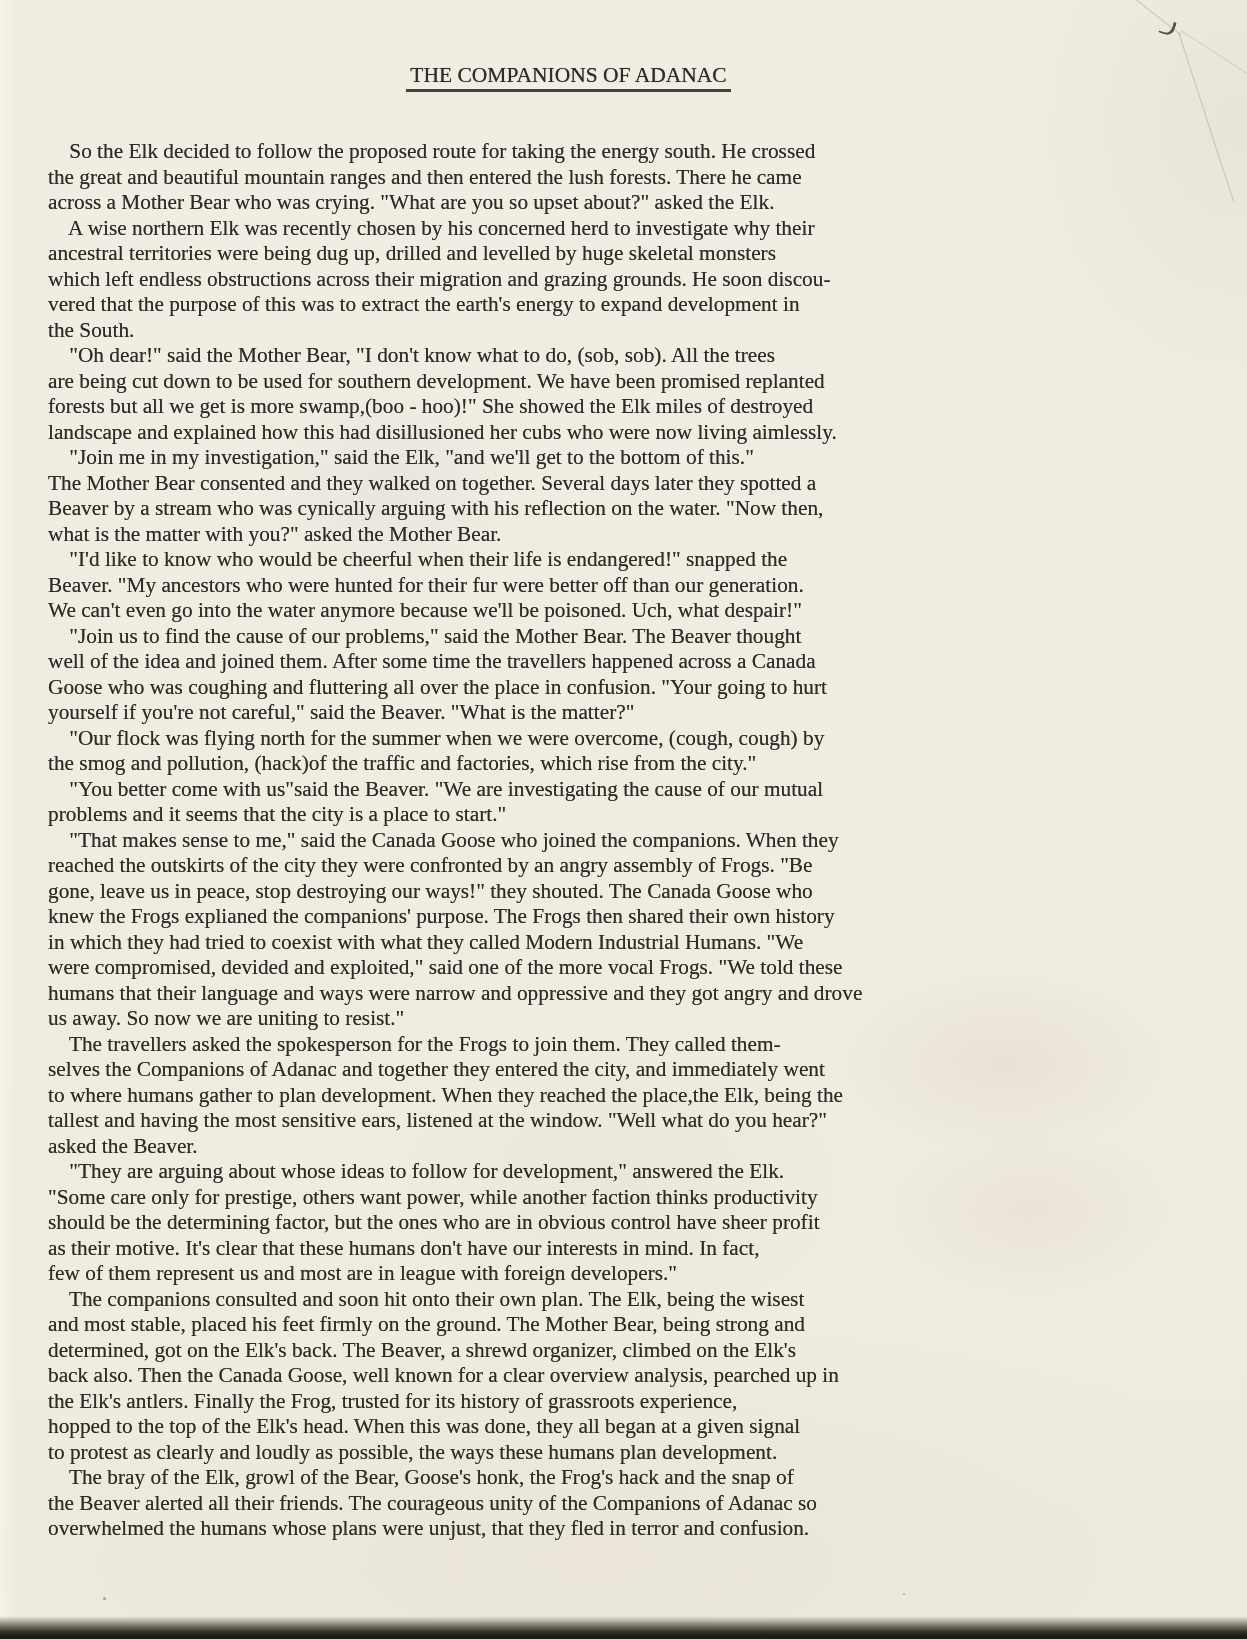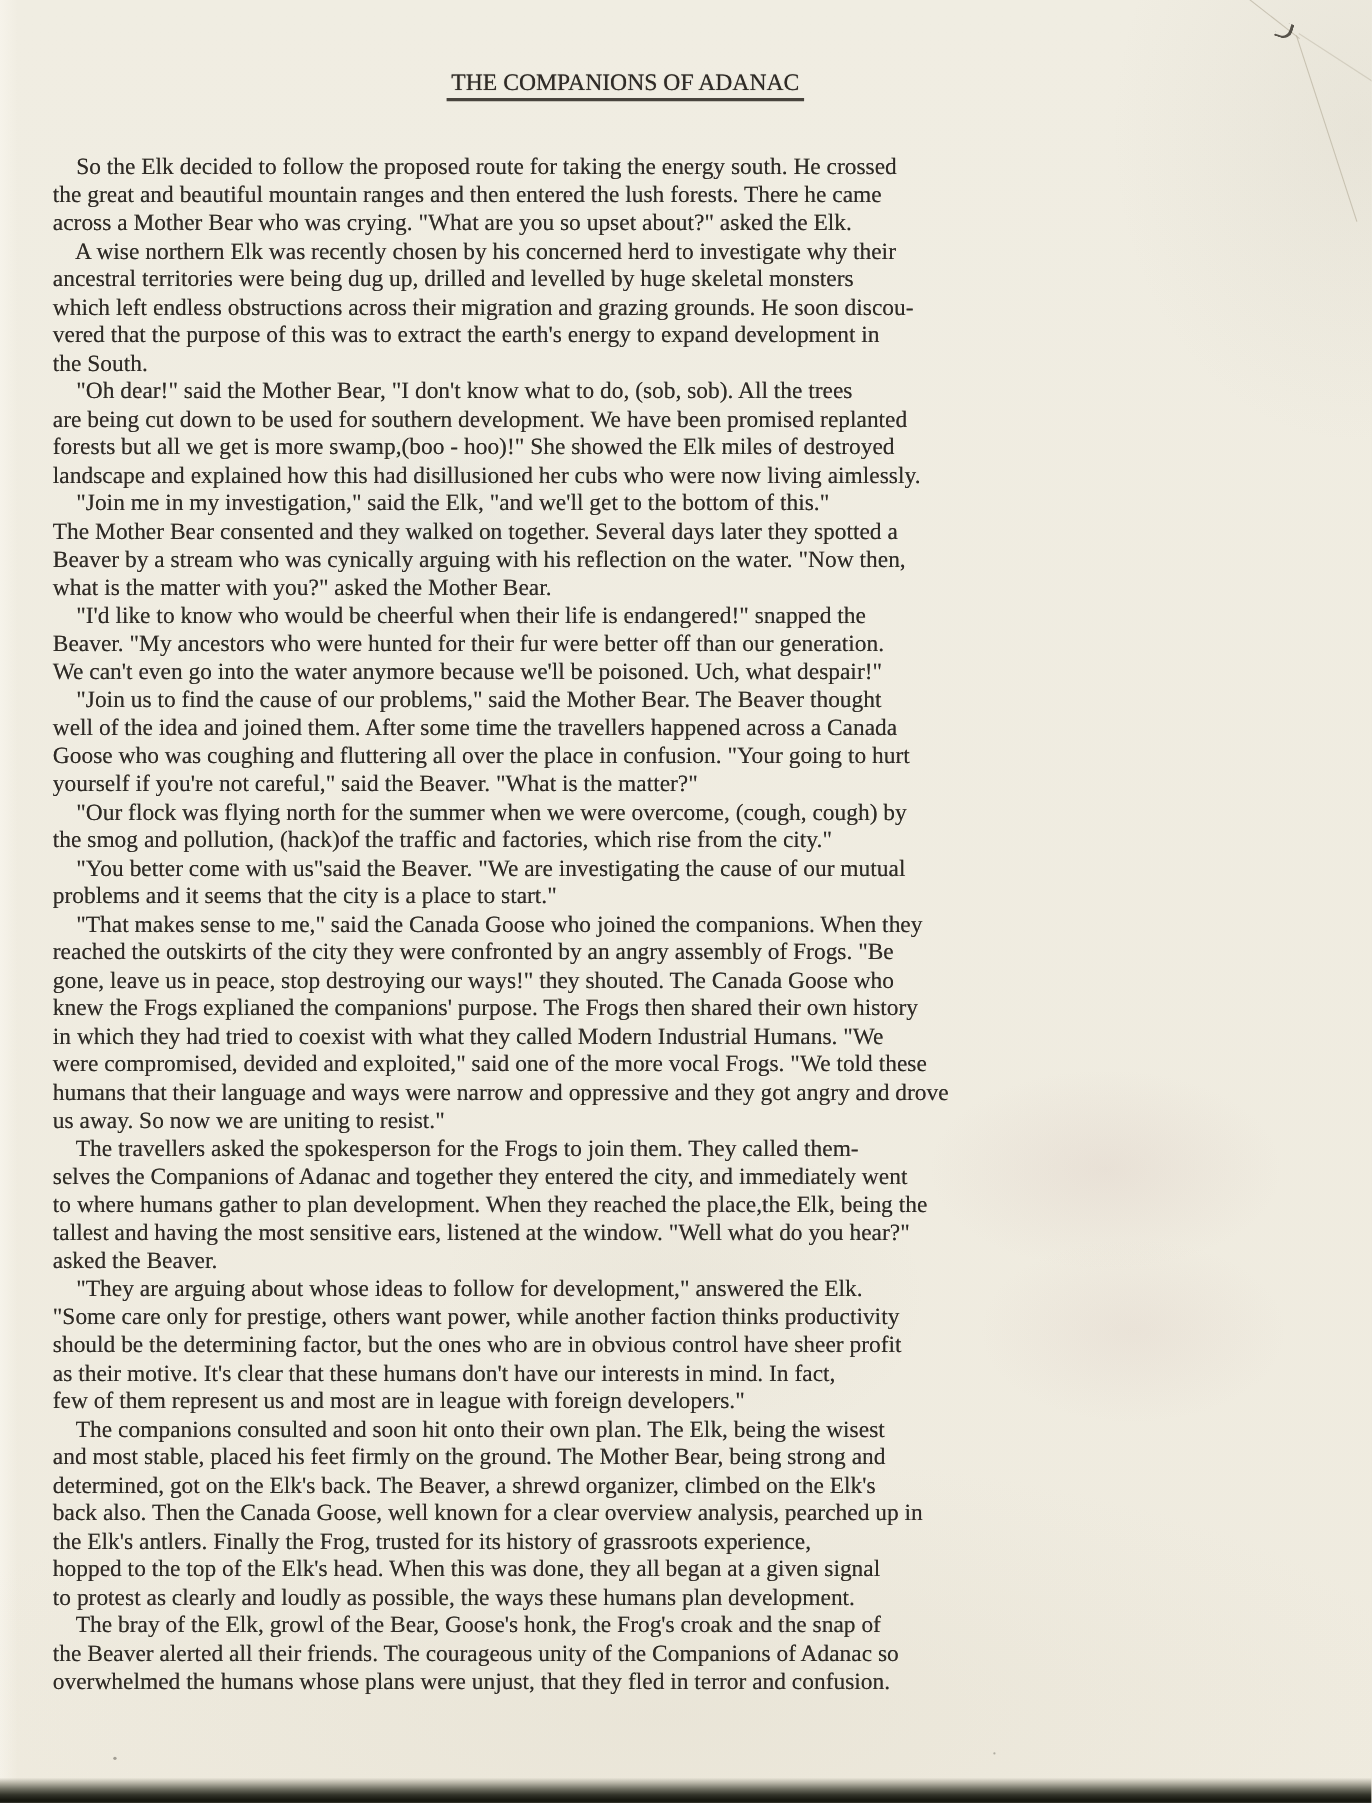--- a/index.html
+++ b/index.html
@@ -110,21 +110,21 @@
 should be the determining factor, but the ones who are in obvious control have sheer profit
 as their motive. It's clear that these humans don't have our interests in mind. In fact,
 few of them represent us and most are in league with foreign developers."</div>
       <div class="paragraph">    The companions consulted and soon hit onto their own plan. The Elk, being the wisest
 and most stable, placed his feet firmly on the ground. The Mother Bear, being strong and
 determined, got on the Elk's back. The Beaver, a shrewd organizer, climbed on the Elk's
 back also. Then the Canada Goose, well known for a clear overview analysis, pearched up in
 the Elk's antlers. Finally the Frog, trusted for its history of grassroots experience,
 hopped to the top of the Elk's head. When this was done, they all began at a given signal
 to protest as clearly and loudly as possible, the ways these humans plan development.</div>
-      <div class="paragraph">    The bray of the Elk, growl of the Bear, Goose's honk, the Frog's croak and the snap of
+      <div class="paragraph">    The bray of the Elk, growl of the Bear, Goose's honk, the Frog's hack and the snap of
 the Beaver alerted all their friends. The courageous unity of the Companions of Adanac so
 overwhelmed the humans whose plans were unjust, that they fled in terror and confusion.</div>
     </div>
 
   <div class="crease crease-a"></div>
   <div class="crease crease-b"></div>
   <div class="crease crease-c"></div>
   <div class="corner-hook"></div>
   <div class="speck speck-a"></div>
   <div class="speck speck-b"></div>

